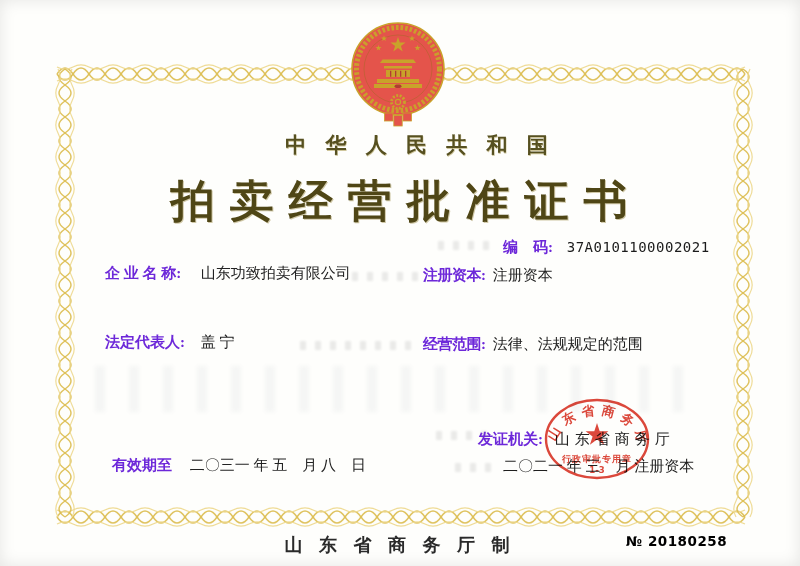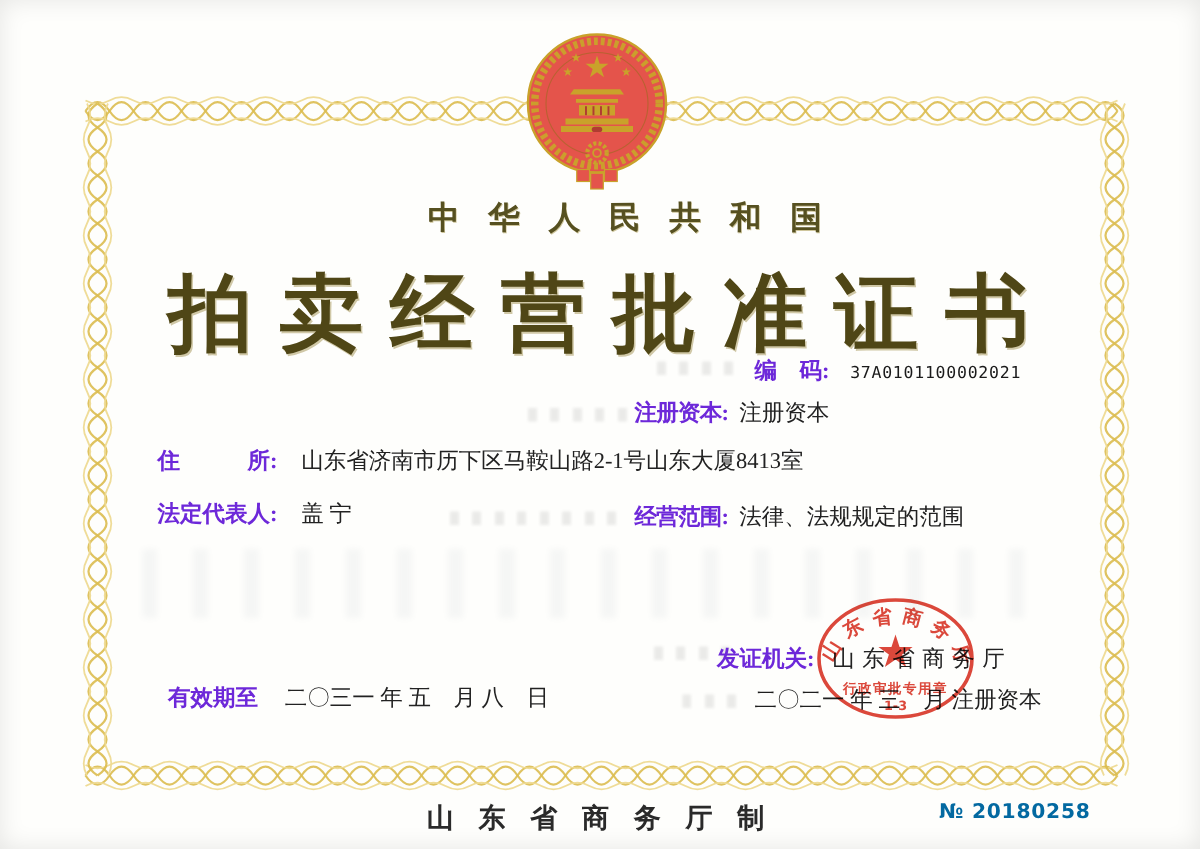--- a/index.html
+++ b/index.html
@@ -12,43 +12,43 @@
   #frame{left:0;top:0;}
   .emblem{left:348px;top:22px;}
   .country{
     position:absolute;left:0;top:131px;width:800px;text-align:center;
     font-size:21px;font-weight:bold;letter-spacing:7px;color:#565020;
     text-shadow:.5px .5px 0 rgba(150,130,40,.45);
     padding-left:20px;
   }
   .title{
     position:absolute;left:0;top:172px;width:800px;text-align:center;
-    font-size:56px;font-weight:bold;letter-spacing:2px;color:#4f4616;
+    font-size:44px;font-weight:bold;letter-spacing:2px;color:#4f4616;
     text-shadow:1px 1px 0 rgba(140,120,40,.4);
   }
   .row{position:absolute;white-space:nowrap;font-size:15px;}
   .lbl{font-weight:bold;color:#6d28d9;}
   .val{color:#222;}
   .code-row{left:503px;top:238px;}
-  .code-val{font-family:"DejaVu Sans Mono",monospace;font-size:11px;letter-spacing:.5px;color:#1b1b1b;}
+  .code-val{font-family:"DejaVu Sans Mono",monospace;font-size:14px;letter-spacing:.5px;color:#1b1b1b;}
   .r-company{left:105px;top:264px;} .r-company .lbl{display:inline-block;width:92px;}
   .r-capital{left:423px;top:266px;} .r-capital .lbl{display:inline-block;width:66px;letter-spacing:-.5px;}
   .r-address{left:105px;top:298px;} .r-address .lbl{display:inline-block;width:92px;}
   .r-legal{left:105px;top:333px;}   .r-legal .lbl{display:inline-block;width:92px;}
   .r-scope{left:423px;top:335px;}   .r-scope .lbl{display:inline-block;width:66px;letter-spacing:-.5px;}
   .r-issuer{left:478px;top:430px;}  .r-issuer .val{margin-left:8px;letter-spacing:5px;}
   .r-valid{left:112px;top:456px;}   .r-valid .val{margin-left:14px;}
   .r-issue-date{left:503px;top:457px;}
   .footer-maker{
     position:absolute;left:0;top:533px;width:800px;text-align:center;
     font-size:18px;font-weight:bold;letter-spacing:6px;color:#2a2a2a;
   }
   .serial{
     position:absolute;left:626px;top:533px;font-size:13.5px;font-weight:bold;
-    font-family:"DejaVu Sans",sans-serif;color:#0369a1;letter-spacing:.5px;
+    font-family:"DejaVu Sans",sans-serif;color:#000000;letter-spacing:.5px;
   }
   .stamp{left:541px;top:396px;mix-blend-mode:multiply;opacity:.92;}
   .smudge{
     position:absolute;height:9px;opacity:.10;filter:blur(1px);
     background:repeating-linear-gradient(90deg,#444 0 6px,transparent 6px 15px);
   }
   .band{opacity:.05;background:repeating-linear-gradient(90deg,#567 0 10px,transparent 10px 34px);height:46px;filter:blur(2px);}
 </style>
 </head>
 <body>
@@ -114,27 +114,27 @@
   </svg>
 
   <div class="country">中 华 人 民 共 和 国</div>
   <div class="title">拍 卖 经 营 批 准 证 书</div>
 
   <div class="row code-row">
     <span class="lbl">编　码:</span>
     <span class="code-val" style="margin-left:10px;">37A0101100002021</span>
   </div>
 
+  <div class="row r-company">
+    <span class="lbl">企 业 名 称:</span>
+    <span class="val">山东功致拍卖有限公司</span>
+  </div>
   <div class="row r-capital">
     <span class="lbl">注册资本:</span>
     <span class="val">注册资本</span>
-  </div>
-  <div class="row r-address">
-    <span class="lbl">住　　　所:</span>
-    <span class="val">山东省济南市历下区马鞍山路2-1号山东大厦8413室</span>
   </div>
   <div class="row r-scope">
     <span class="lbl">经营范围:</span>
     <span class="val">法律、法规规定的范围</span>
   </div>
   <div class="row r-legal">
     <span class="lbl">法定代表人:</span>
     <span class="val">盖 宁</span>
   </div>
   <div class="row r-issuer">

